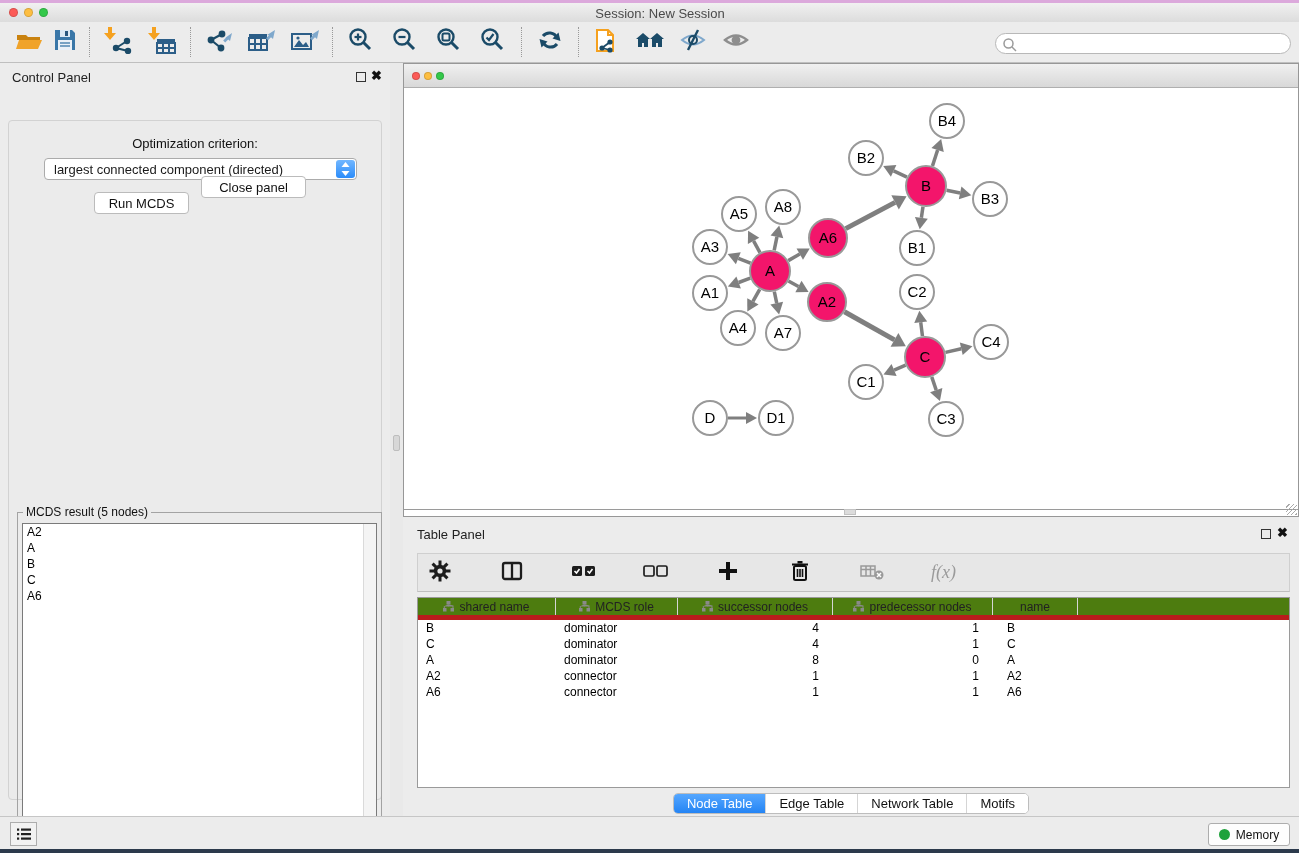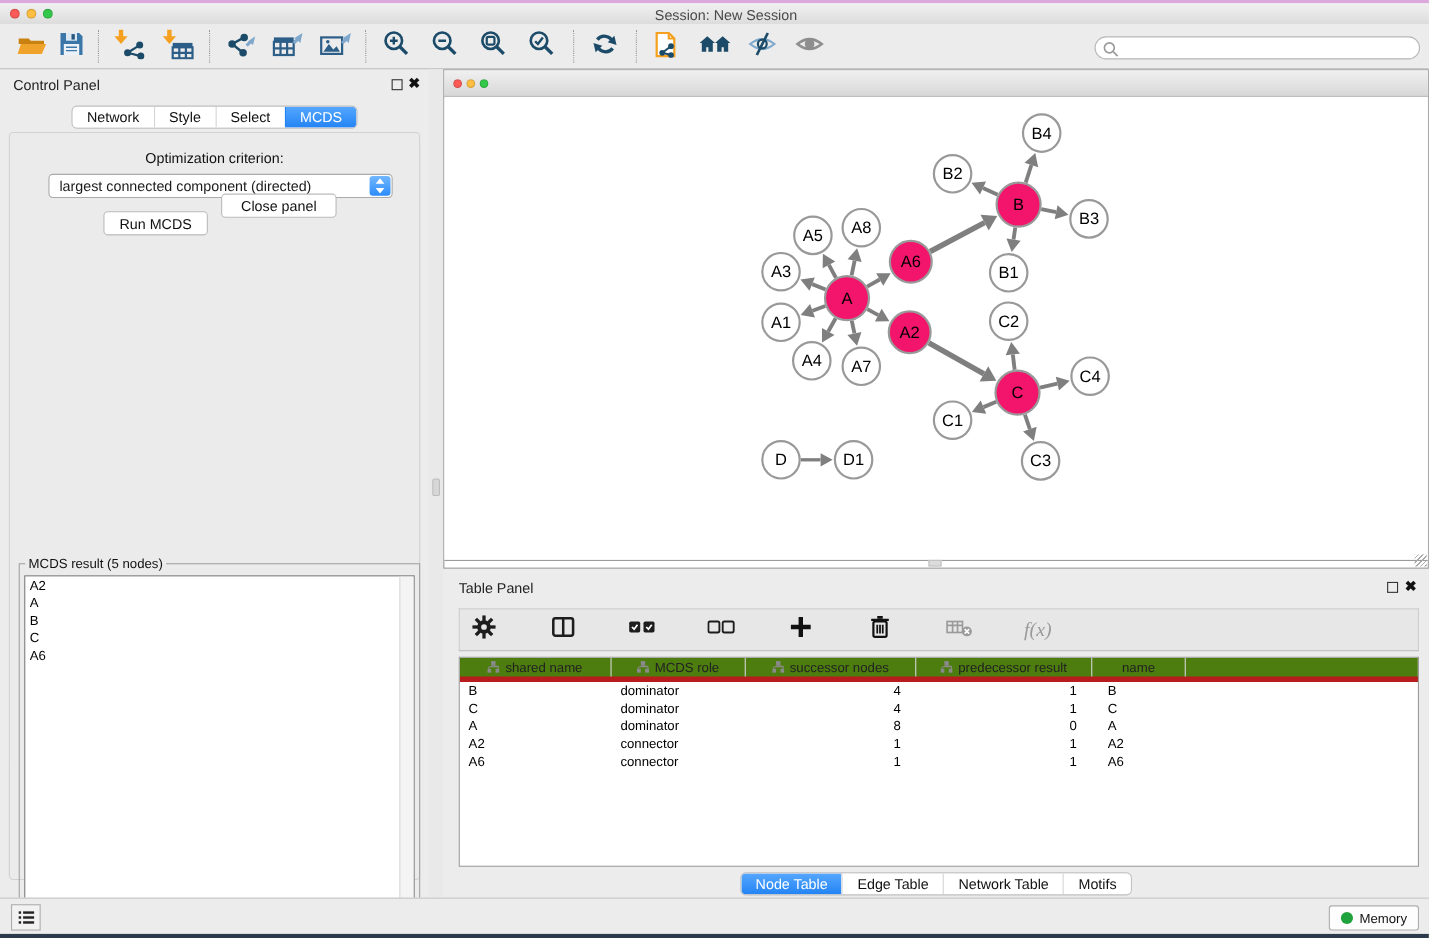--- a/index.html
+++ b/index.html
@@ -253,36 +253,20 @@
       <line x1="10" y1="10" x2="14" y2="14" stroke="#9A9A9A" stroke-width="1.5"></line>
     </svg>
   <input type="text" placeholder="" style="">
 </div>
 
 <div class="abs" id="control-panel">
   <div class="panel-head">
     <span class="ph-title">Control Panel</span>
     <span class="ph-float" style="right:24px"></span>
     <span class="ph-close" style="right:8px">✖</span>
-  </div>
-  <div id="cp-tabs">
-    <div class="seg-group">
-      <div class="seg">
-          <span>Network</span>
-        </div>
-      <div class="seg">
-          <span>Style</span>
-        </div>
-      <div class="seg">
-          <span>Select</span>
-        </div>
-      <div class="seg active">
-          <span>MCDS</span>
-        </div>
-    </div>
   </div>
   <div id="cp-body">
     <div id="opt-label">Optimization criterion:</div>
     <div id="opt-dropdown">
       <span>largest connected component (directed)</span>
       <span class="stepper">
         <svg width="9" height="14" viewBox="0 0 9 14">
             <polygon points="4.5,0 8.5,5 0.5,5" fill="#fff"></polygon>
             <polygon points="4.5,14 8.5,9 0.5,9" fill="#fff"></polygon>
           </svg>
@@ -525,21 +509,21 @@
       <div class="th">
           <svg width="11" height="11" viewBox="0 0 11 11">
             <g fill="#8a8a8a">
               <rect x="3.5" y="0" width="4" height="3.5"></rect>
               <rect x="0" y="7" width="3.5" height="3.5"></rect>
               <rect x="7.5" y="7" width="3.5" height="3.5"></rect>
               <path d="M5 3.5h1v2h-4.2v1.5h-1v-1.5h-0.3z"></path>
               <path d="M5.5 3.5v2h4v1.5h1v-2.5z"></path>
             </g>
           </svg>
-          <span>predecessor result</span>
+          <span>predecessor nodes</span>
         </div>
       <div class="th">
           <span>name</span>
         </div>
       <div class="th"></div>
     </div>
     <div id="table-body">
         <div class="trow">
           <div class="tcell">B</div>
           <div class="tcell">dominator</div>

